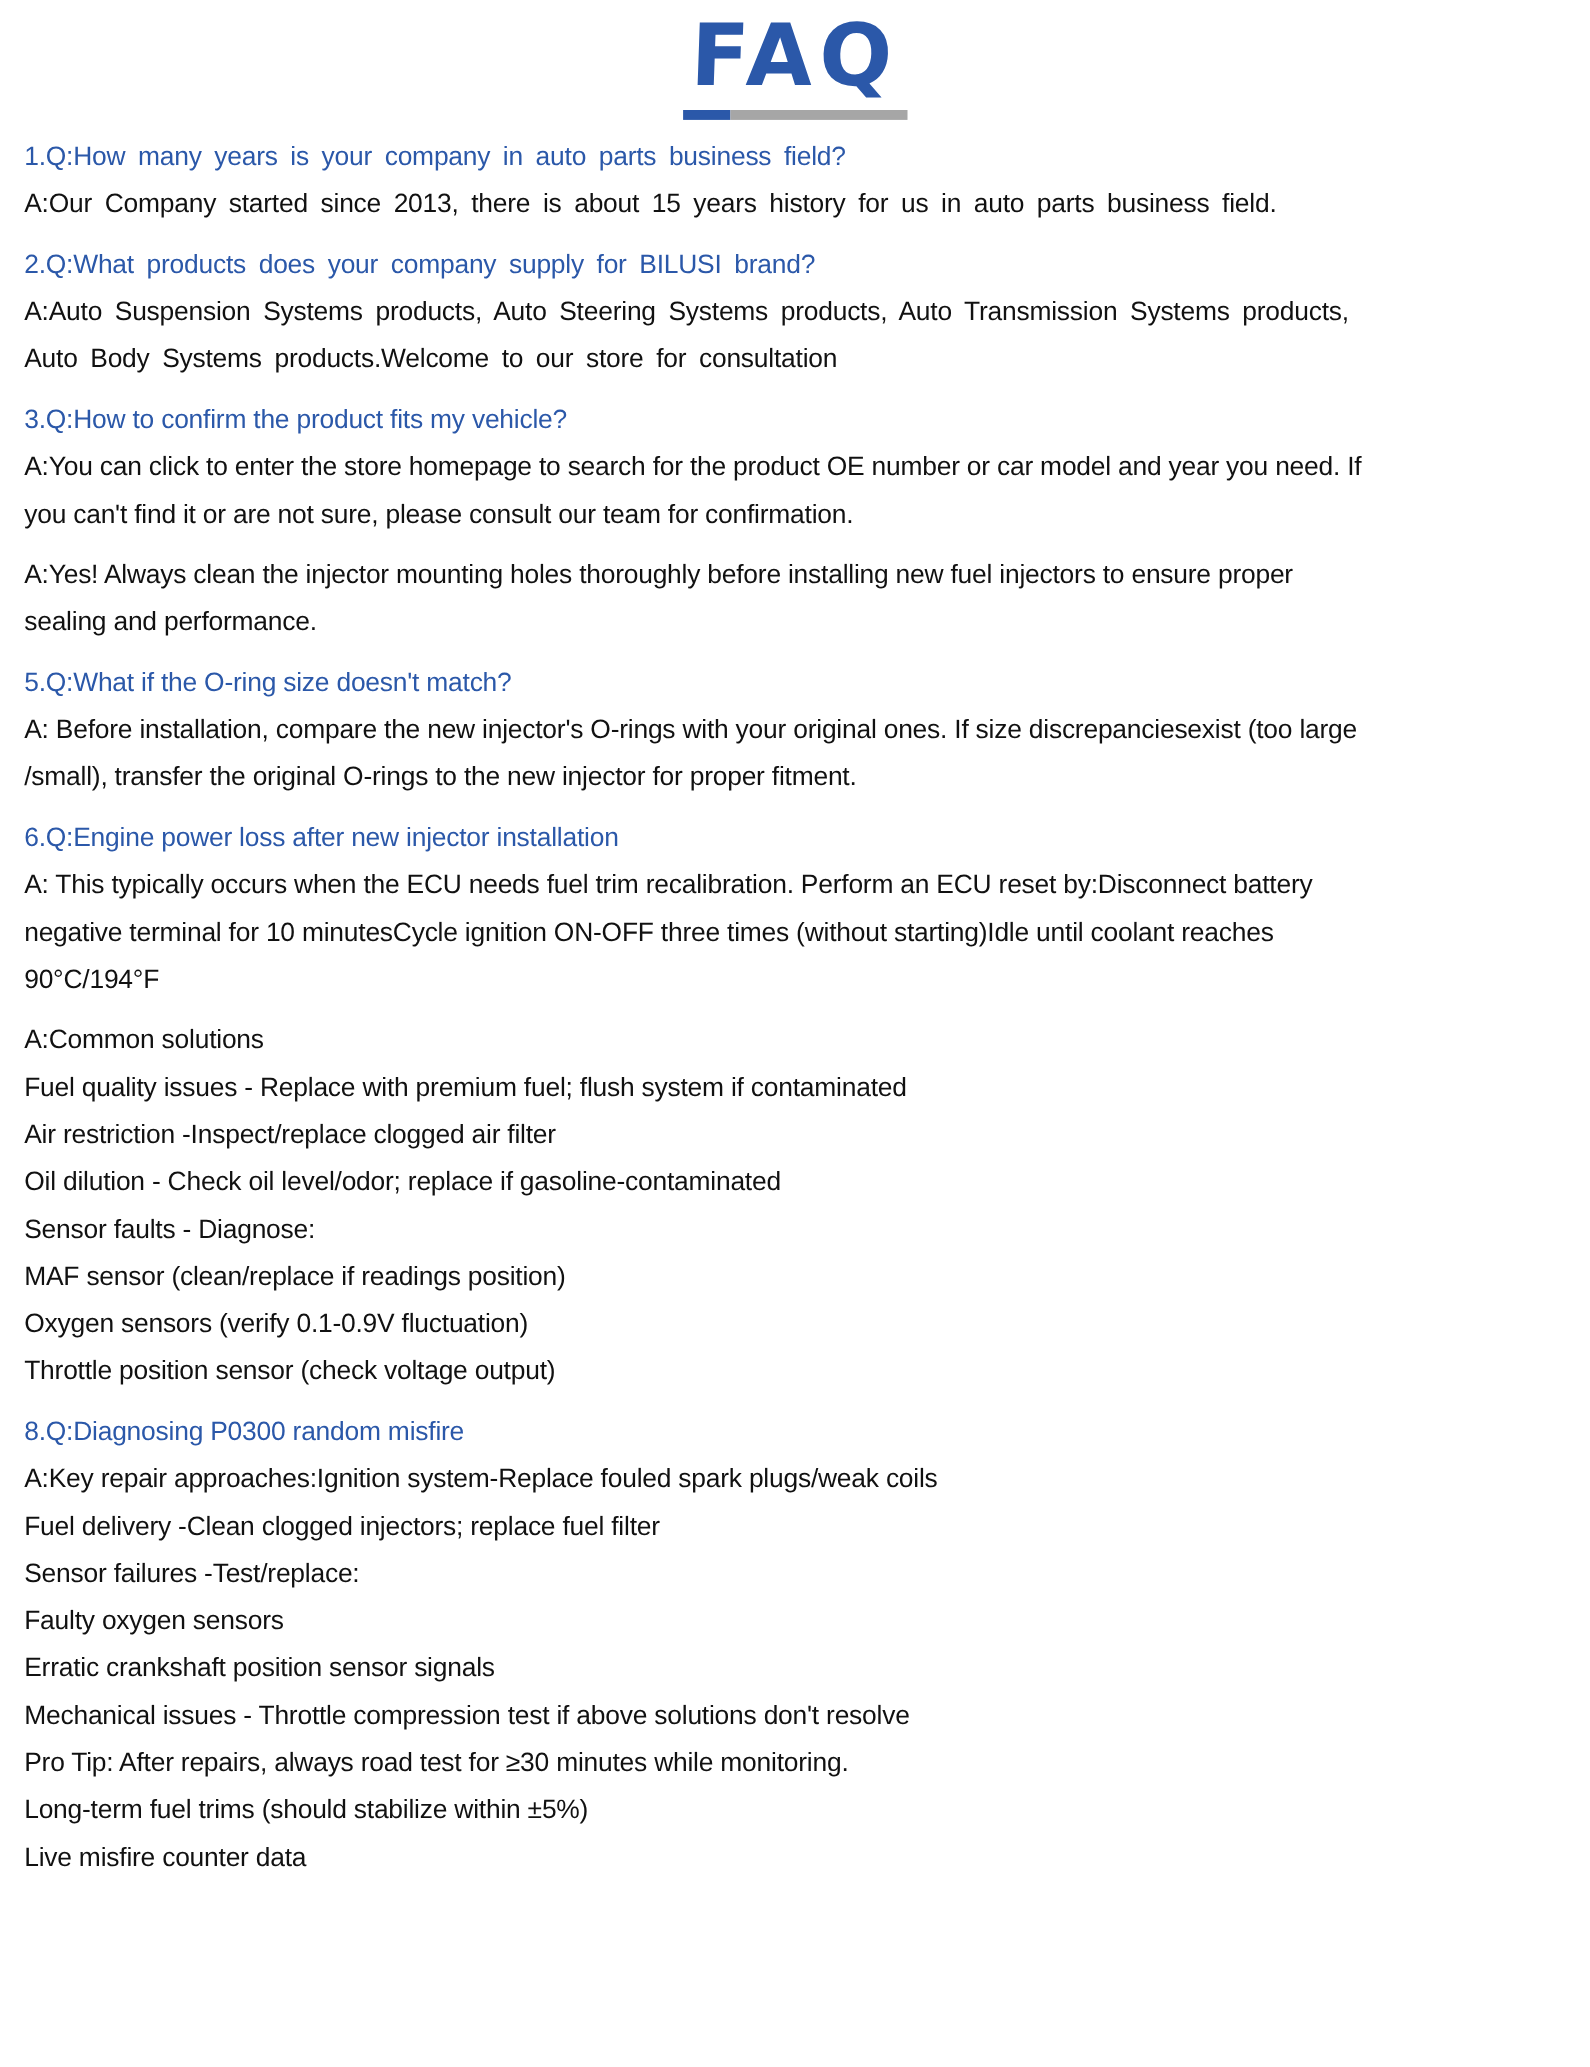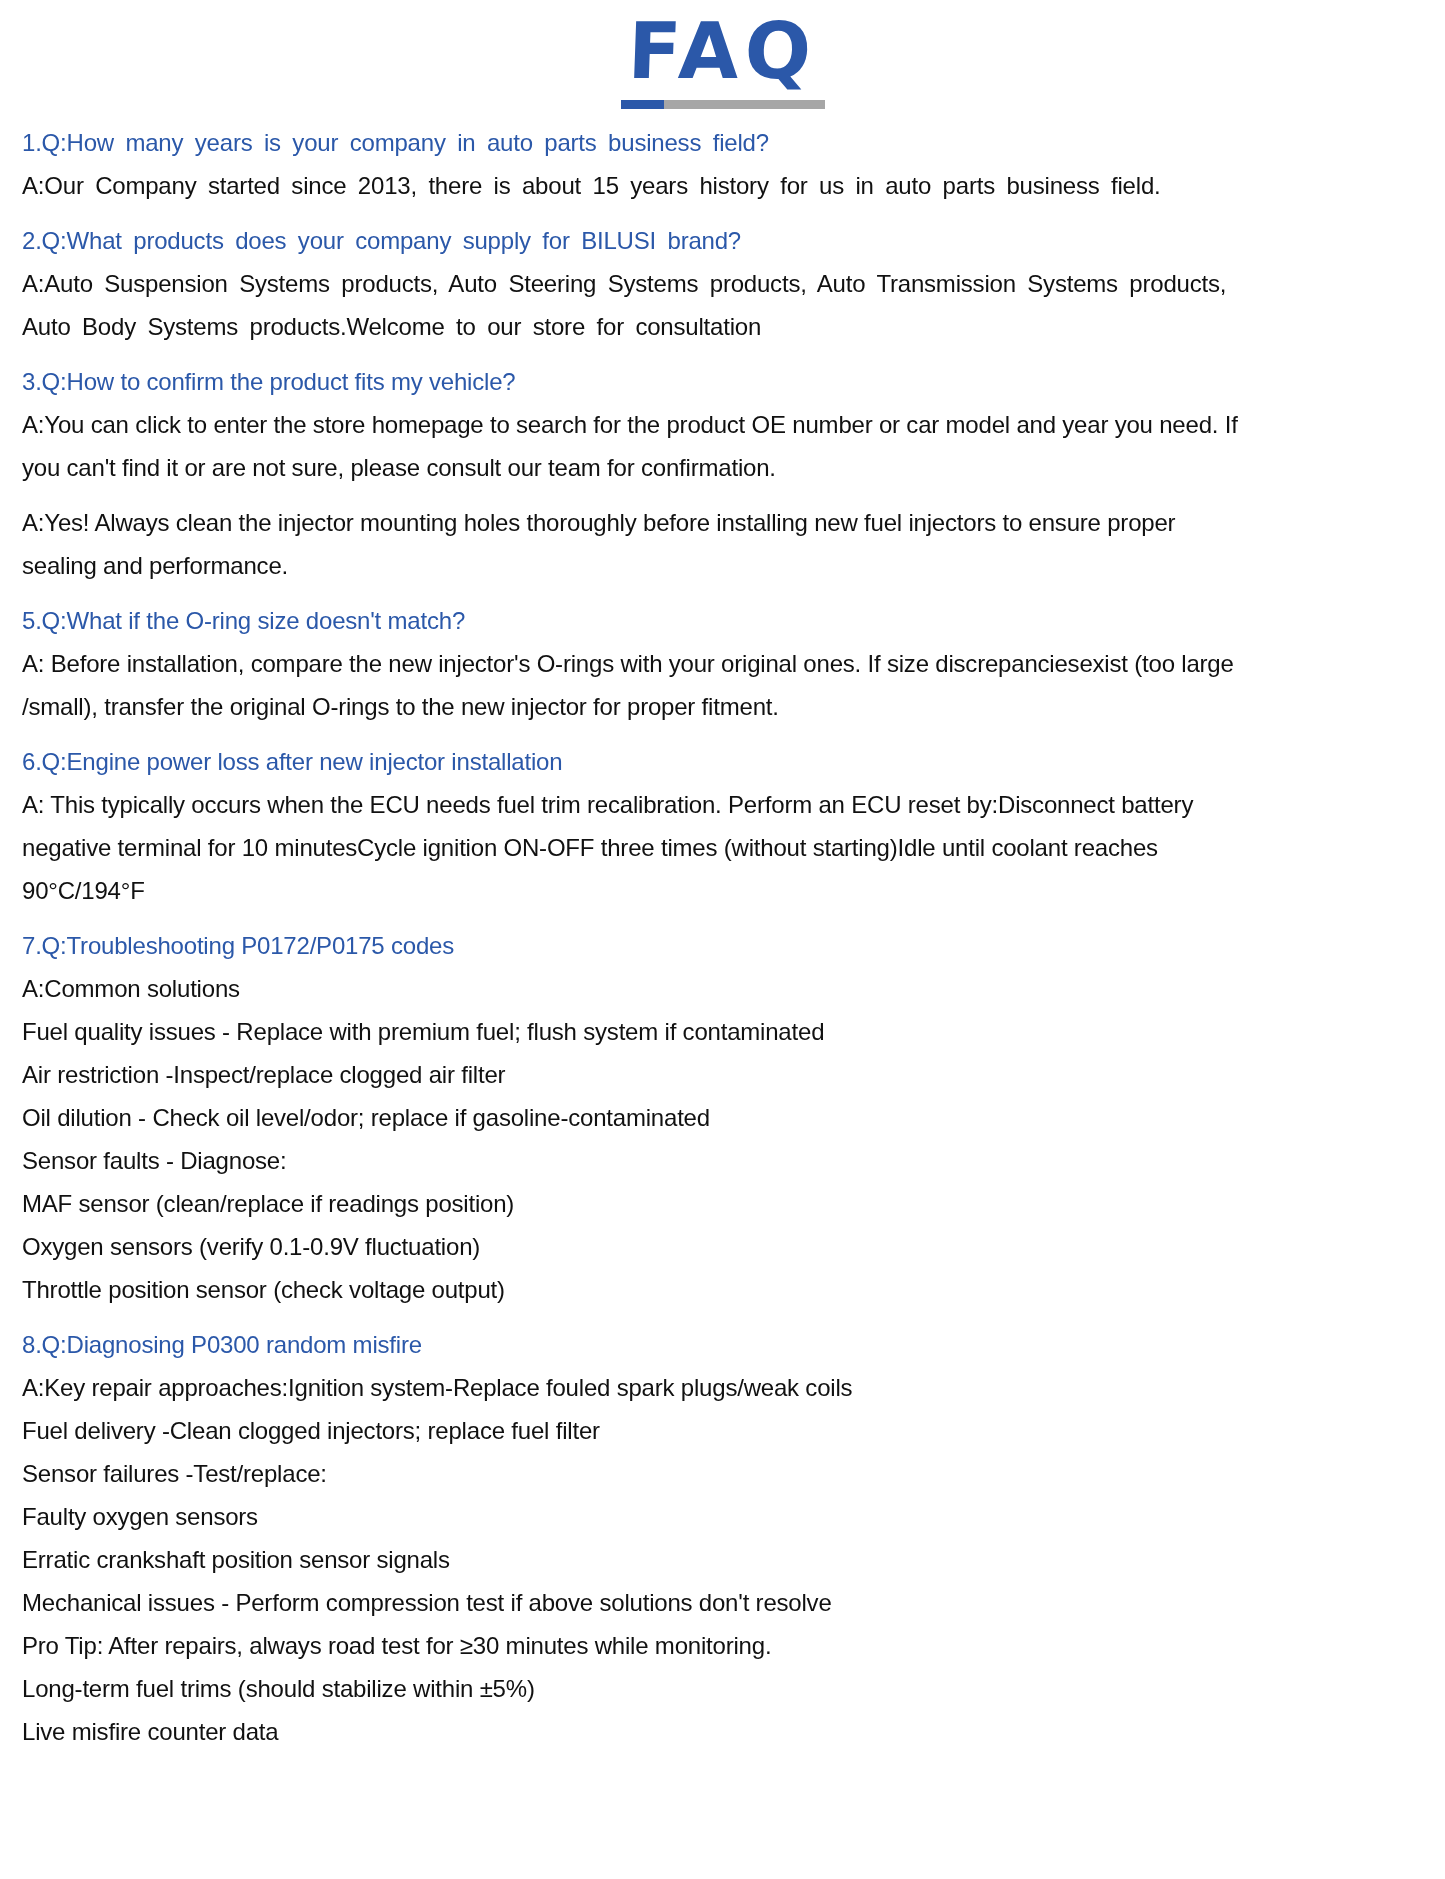--- a/index.html
+++ b/index.html
@@ -91,37 +91,36 @@
   </div>
 
   <div class="faq-item">
     <div class="line question">6.Q:Engine power loss after new injector installation</div>
     <div class="line answer">A: This typically occurs when the ECU needs fuel trim recalibration. Perform an ECU reset by:Disconnect battery</div>
     <div class="line answer">negative terminal for 10 minutesCycle ignition ON-OFF three times (without starting)Idle until coolant reaches</div>
     <div class="line answer">90°C/194°F</div>
   </div>
 
   <div class="faq-item">
-    <div class="line question">7.Q:Troubleshooting P0172/P0175 codes</div>
     <div class="line answer">A:Common solutions</div>
     <div class="line answer">Fuel quality issues - Replace with premium fuel; flush system if contaminated</div>
     <div class="line answer">Air restriction -Inspect/replace clogged air filter</div>
     <div class="line answer">Oil dilution - Check oil level/odor; replace if gasoline-contaminated</div>
     <div class="line answer">Sensor faults - Diagnose:</div>
     <div class="line answer">MAF sensor (clean/replace if readings position)</div>
     <div class="line answer">Oxygen sensors (verify 0.1-0.9V fluctuation)</div>
     <div class="line answer">Throttle position sensor (check voltage output)</div>
   </div>
 
   <div class="faq-item">
     <div class="line question">8.Q:Diagnosing P0300 random misfire</div>
     <div class="line answer">A:Key repair approaches:Ignition system-Replace fouled spark plugs/weak coils</div>
     <div class="line answer">Fuel delivery -Clean clogged injectors; replace fuel filter</div>
     <div class="line answer">Sensor failures -Test/replace:</div>
     <div class="line answer">Faulty oxygen sensors</div>
     <div class="line answer">Erratic crankshaft position sensor signals</div>
-    <div class="line answer">Mechanical issues - Perform compression test if above solutions don't resolve</div>
+    <div class="line answer">Mechanical issues - Throttle compression test if above solutions don't resolve</div>
     <div class="line answer">Pro Tip: After repairs, always road test for ≥30 minutes while monitoring.</div>
     <div class="line answer">Long-term fuel trims (should stabilize within ±5%)</div>
     <div class="line answer">Live misfire counter data</div>
   </div>
 
 </div>
 
 </body></html>

